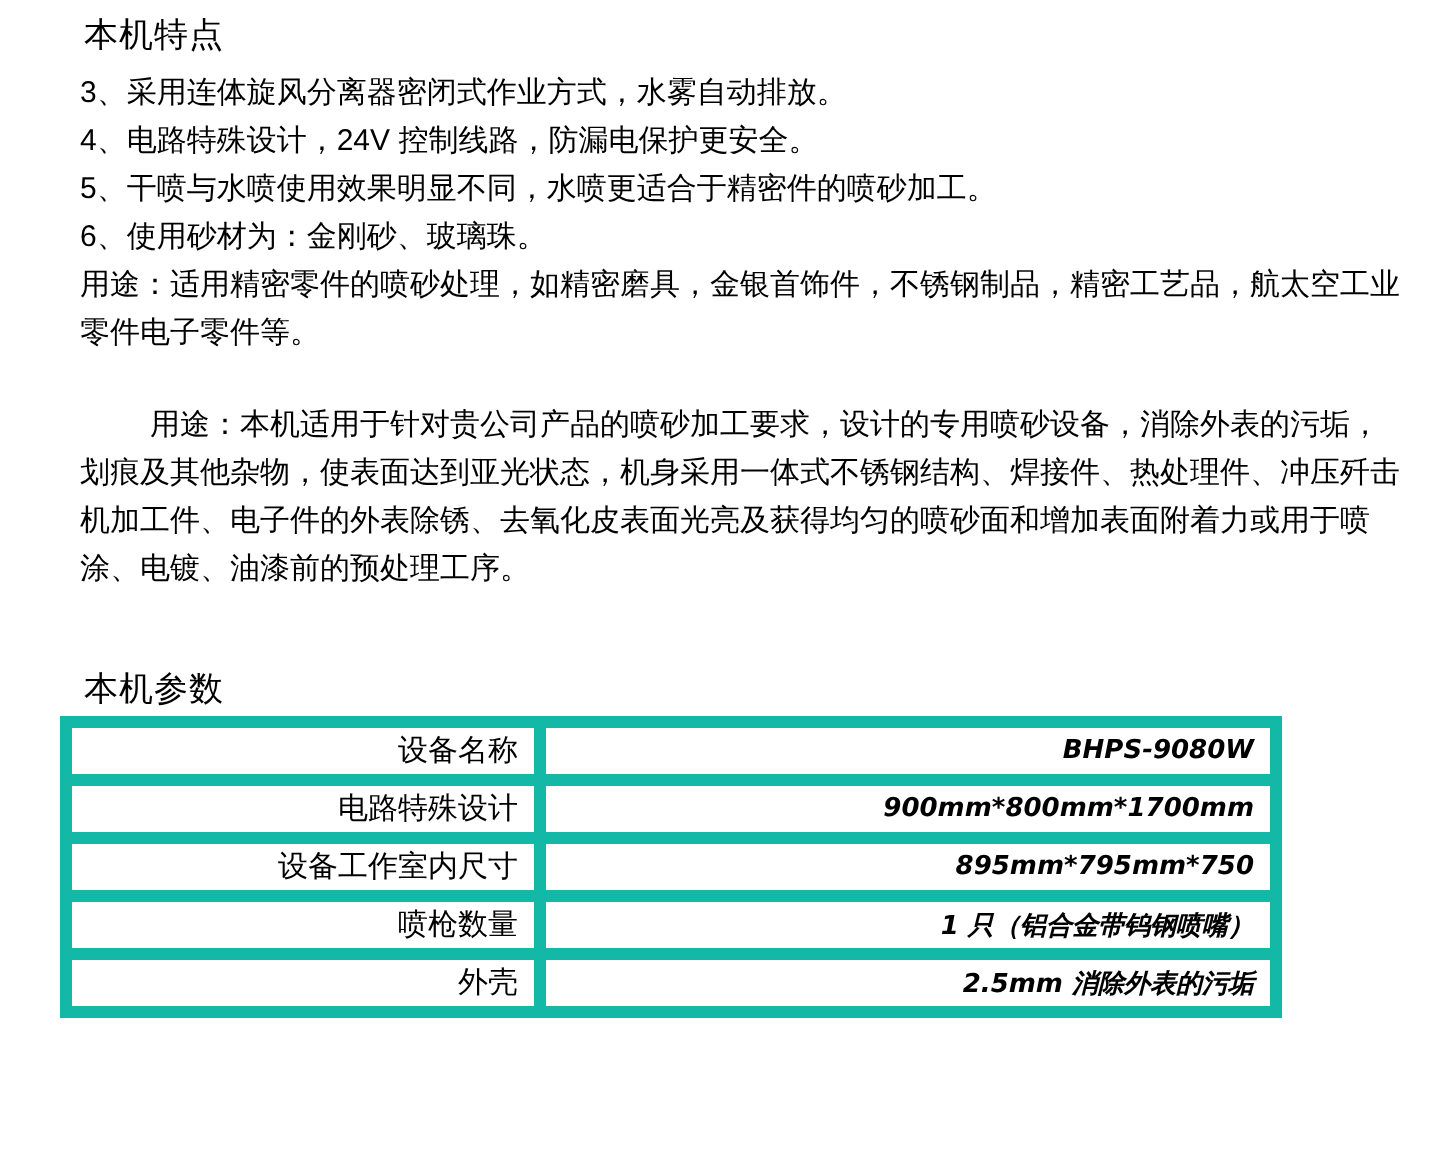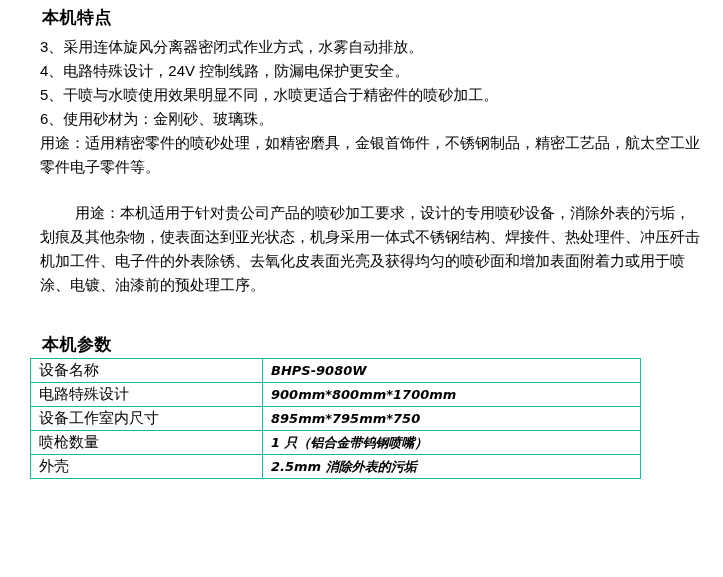--- a/index.html
+++ b/index.html
@@ -13,21 +13,21 @@
     height: 577px;
     background: #ffffff;
     box-sizing: border-box;
     padding: 8px 22px 0 40px;
     color: #000000;
     font-family: "Liberation Sans", sans-serif;
     overflow: hidden;
   }
   .section-title {
     font-size: 17px;
-    font-weight: bold;
+    font-weight: normal;
     margin: 0 0 7px 2px;
     line-height: 20px;
     letter-spacing: 0.5px;
   }
   .feature-line {
     margin: 0;
     font-size: 15px;
     line-height: 24px;
   }
   .usage-note {
@@ -47,25 +47,26 @@
     margin-top: 38px;
     margin-bottom: 3px;
   }
   table.params {
     border-collapse: collapse;
     table-layout: fixed;
     width: 611px;
     margin-left: -10px;
   }
   table.params td {
-    border: 1px solid #14b8a6;
+    border: 6px solid #14b8a6;
     height: 23px;
     vertical-align: middle;
     padding: 0 8px;
     overflow: hidden;
+    text-align: right;
   }
   td.param-label {
     width: 215px;
     font-size: 15px;
   }
   td.param-value {
     font-family: "DejaVu Sans", sans-serif;
     font-size: 13px;
     font-weight: bold;
     white-space: pre-wrap;

